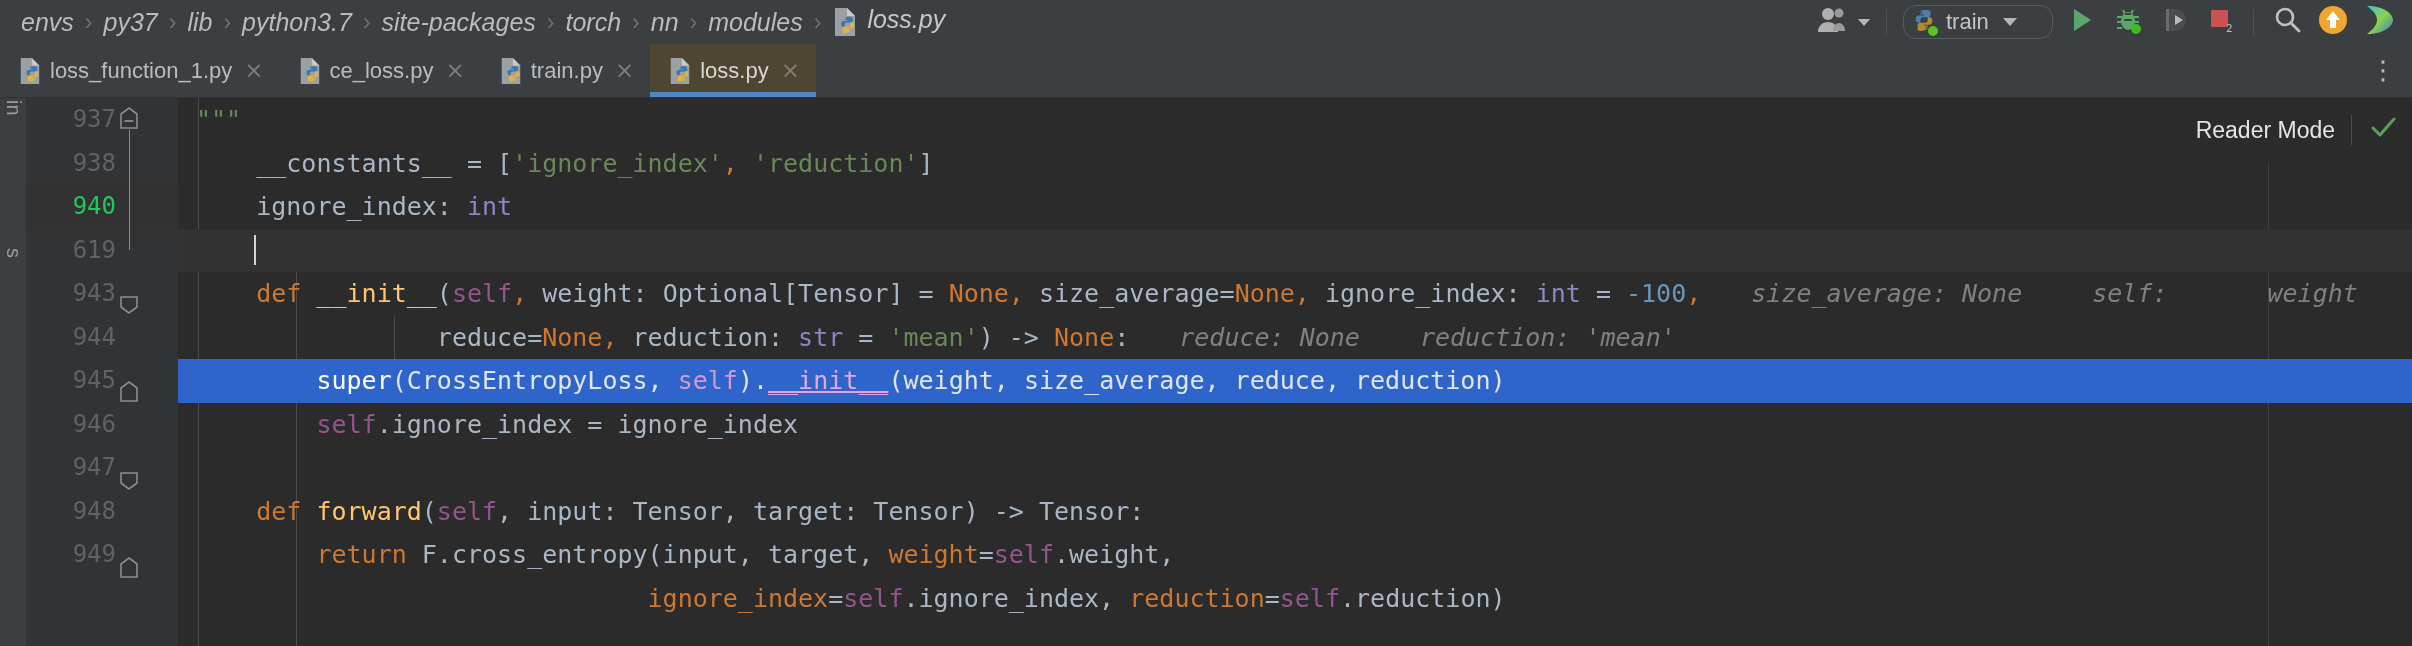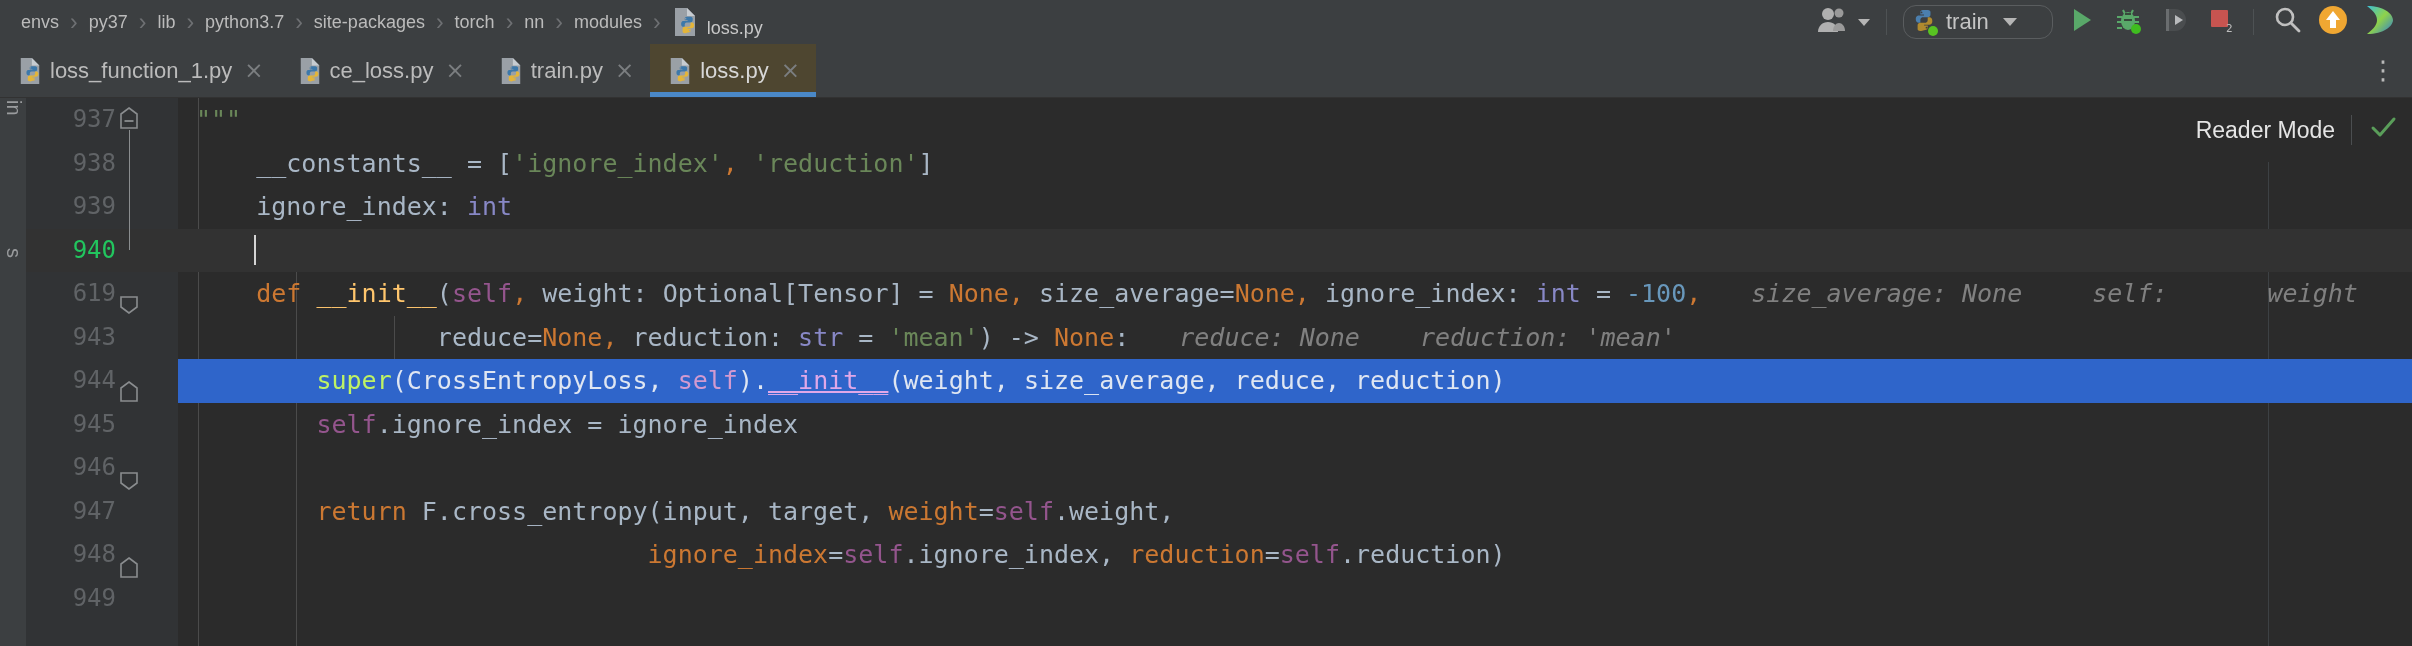--- a/index.html
+++ b/index.html
@@ -14,23 +14,23 @@
   
   .navbar {
     height: 44px; width: 100%;
     background: #3c3f41;
     display: flex; align-items: center;
     padding-left: 12px;
     position: relative;
   }
   .crumbs { display: flex; align-items: center; height: 100%; }
   .crumb {
-    color: #bbbbbb; font-size: 18px; line-height: 1;
+    color: #bbbbbb; font-size: 25px; line-height: 1;
     padding: 0 9px; white-space: nowrap;
-    display: flex; align-items: flex-end; gap: 9px;
+    display: flex; align-items: flex-start; gap: 9px; font-style: italic;
   }
   .crumb-sep {
     color: #6e7073; font-size: 23px; font-weight: 300;
     padding: 0 2px; user-select: none;
   }
   .crumb.file { color: #c8c8c8; }
 
   
   .pyicon { position: relative; display: inline-block; }
   .pyicon svg { display: block; }
@@ -144,21 +144,21 @@
   .num     { color: #6897bb; }
   .const   { color: #cc7832; }
   .type    { color: #8888c6; }
   .comma   { color: #cc7832; }
   .sup     { color: #8888c6; }
   .plain   { color: #a9b7c6; }
   .kwarg   { color: #cc7832; }
   .dunder  { color: #b389b5; text-decoration: underline; }
   .hint    { color: #808080; font-style: italic; }
   .sel .plain, .sel .sup { color: #dfe6f2; }
-  .sel .sup { color: #bef264; }
+  .sel .sup { color: #ffffff; }
   .sel .selfp { color: #d29ad0; }
   .sel .dunder { color: #e0a8e8; }
 
   .caret-bar {
     display: inline-block; width: 2px; height: 30px; background: #d4d4d4;
     vertical-align: -6px; margin-left: -2px;
   }
 
   
   .indent-guide {
@@ -421,21 +421,20 @@
   <div class="editor-wrap">
 
     <div class="vstrip">
       <div class="vlabel a">in</div>
       <div class="vlabel b">s</div>
     </div>
 
     <div class="gutter">
       <div class="ln">937</div>
       <div class="ln">938</div>
-      <div class="ln">939</div>
       <div class="ln current">940</div>
       <div class="ln">619</div>
       <div class="ln">943</div>
       <div class="ln">944</div>
       <div class="ln">945</div>
       <div class="ln">946</div>
       <div class="ln">947</div>
       <div class="ln">948</div>
       <div class="ln">949</div>
 
@@ -488,20 +487,21 @@
       <div class="line"><span class="plain">    </span><span class="kw">def </span><span class="fn">__init__</span><span class="plain">(</span><span class="self">self</span><span class="comma">, </span><span class="plain">weight: Optional[Tensor] = </span><span class="const">None</span><span class="comma">, </span><span class="plain">size_average=</span><span class="const">None</span><span class="comma">, </span><span class="plain">ignore_index: </span><span class="type">int</span><span class="plain"> = </span><span class="num">-</span><span class="num">100</span><span class="comma">,</span><span class="hint" style="margin-left:50px;">size_average: None</span><span class="hint" style="margin-left:70px;">self:</span><span class="hint" style="margin-left:100px;">weight</span></div>
 
       <div class="line"><span class="plain">                </span><span class="plain">reduce=</span><span class="const">None</span><span class="comma">, </span><span class="plain">reduction: </span><span class="type">str</span><span class="plain"> = </span><span class="str">'mean'</span><span class="plain">) -&gt; </span><span class="const">None</span><span class="plain">:</span><span class="hint" style="margin-left:50px;">reduce: None</span><span class="hint" style="margin-left:60px;">reduction: 'mean'</span></div>
 
       <div class="line sel"><span class="plain">        </span><span class="sup">super</span><span class="plain">(CrossEntropyLoss, </span><span class="selfp">self</span><span class="plain">).</span><span class="dunder">__init__</span><span class="plain">(weight, size_average, reduce, reduction)</span></div>
 
       <div class="line"><span class="plain">        </span><span class="self">self</span><span class="plain">.ignore_index = ignore_index</span></div>
 
       <div class="line"></div>
 
+      <div class="line"><span class="plain">    </span><span class="kw">def </span><span class="fn">forward</span><span class="plain">(</span><span class="self">self</span><span class="plain">, input: Tensor, target: Tensor) -&gt; Tensor:</span></div>
 
       <div class="line"><span class="plain">        </span><span class="kw">return </span><span class="plain">F.cross_entropy(input, target, </span><span class="kwarg">weight</span><span class="plain">=</span><span class="self">self</span><span class="plain">.weight,</span></div>
 
       <div class="line"><span class="plain">                              </span><span class="kwarg">ignore_index</span><span class="plain">=</span><span class="self">self</span><span class="plain">.ignore_index, </span><span class="kwarg">reduction</span><span class="plain">=</span><span class="self">self</span><span class="plain">.reduction)</span></div>
 
       <div class="line"></div>
 
       <div class="reader">
         <span class="lbl">Reader Mode</span>
         <span class="rsep"></span>

